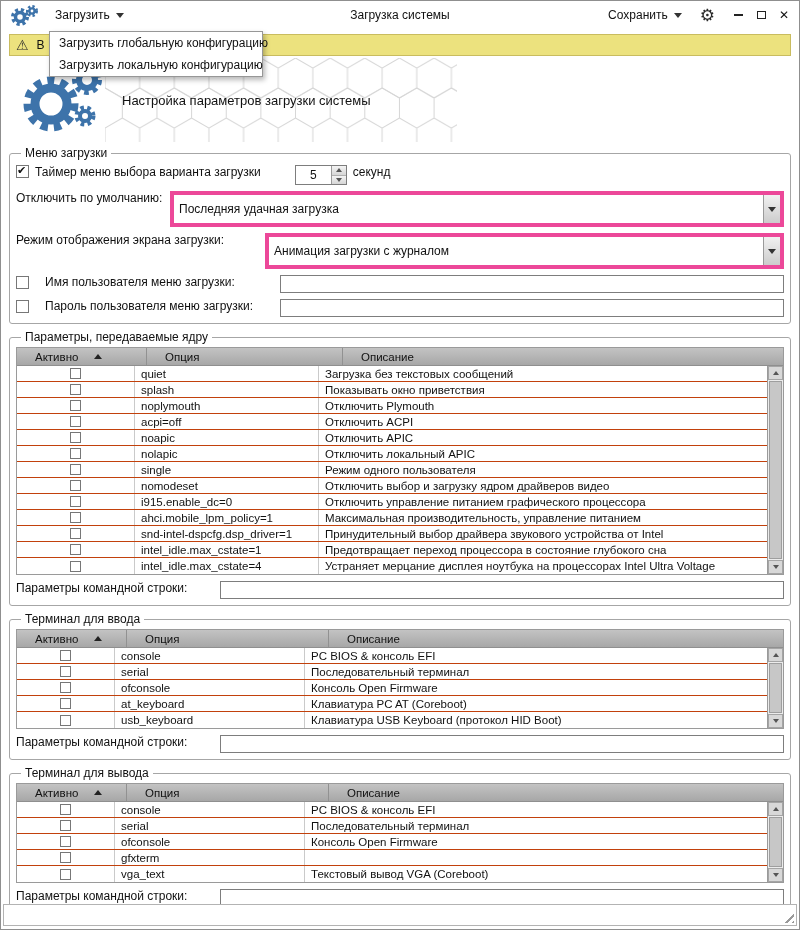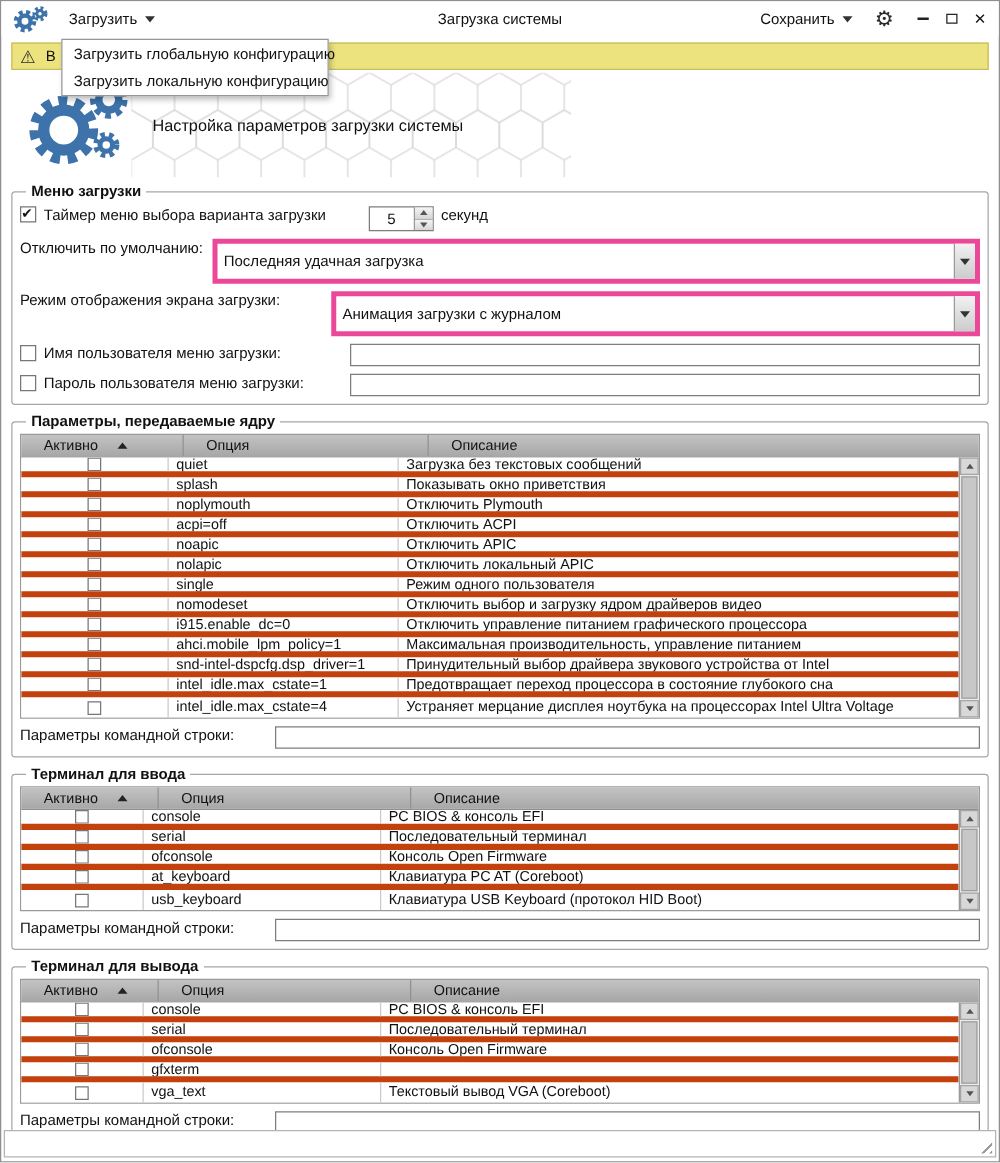--- a/index.html
+++ b/index.html
@@ -34,29 +34,29 @@
   .menu-item { height:22px; display:flex; align-items:center; padding:0 9px; white-space:nowrap; }
 
   
   .header { position:relative; height:80px; margin-top:4px; }
   .hex-svg { position:absolute; left:104px; top:-2px; }
   .logo-svg { position:absolute; left:14px; top:2px; }
   .header-title { position:absolute; left:121px; top:33px; font-size:13px; z-index:1; }
 
   
   fieldset { margin:6px 8px 0; border:1px solid #a6a6a6; border-radius:3px; padding:3px 6px 6px; background:#fff; }
-  legend { padding:0 4px; margin-left:5px;font-weight:bold; }
+  legend { padding:0 4px; margin-left:5px; }
 
   .form-row { display:flex; align-items:flex-start; gap:6px; margin-top:6px; }
   .form-row.first { margin-top:2px; }
   .checkbox { width:13px; height:13px; border:1px solid #777; background:#fff; position:relative; flex:none; }
   .checkbox.checked::after { content:"\2714"; position:absolute; left:0px; top:-2px; font-size:11px; color:#111; }
   .lbl-default { width:148px; flex:none; }
   .lbl-mode { width:243px; flex:none; }
-  .cbgroup { display:flex; align-items:center; gap:6px; width:258px; flex:none; }
+  .cbgroup { display:flex; align-items:center; gap:16px; width:258px; flex:none; }
   .lbl-cmd { width:198px; flex:none; }
 
   .spinbox { width:52px; height:20px; border:1px solid #7d7d7d; display:flex; margin-left:28px; flex:none; background:#fff; }
   .spin-val { flex:1; text-align:center; line-height:18px; }
   .spin-btns { width:15px; border-left:1px solid #9a9a9a; display:flex; flex-direction:column; }
   .spin-btn { flex:1; background:linear-gradient(#f4f4f4,#d6d6d6); display:flex; align-items:center; justify-content:center; }
   .spin-btn + .spin-btn { border-top:1px solid #b0b0b0; }
 
   .combo { height:36px; border:4px solid #ec4899; display:flex; align-items:stretch; flex:1; background:#fff; }
   .combo-text { flex:1; padding:0 5px; display:flex; align-items:center; white-space:nowrap; overflow:hidden; }
@@ -64,21 +64,21 @@
 
   .text-input { flex:1; height:18px; border:1px solid #7d7d7d; background:#fff; font:inherit; padding:0 4px; outline:none; }
 
   
   .grid { border:1px solid #9a9a9a; background:#fff; }
   .grid-head { display:flex; height:18px; background:linear-gradient(#c3c3c3,#a7a7a7); border-bottom:1px solid #8f8f8f; }
   .gh { display:flex; align-items:center; padding:0 6px; border-right:1px solid #919191; font-size:11.5px; flex:none;margin-left:12px; }
   .gh.c3 { flex:1; border-right:none; }
   .grid-body { display:flex; }
   .rows { flex:1; overflow:hidden; }
-  .tr { display:flex; height:16px; border-bottom:5px solid #c2410c; background:#fff; }
+  .tr { display:flex; height:16px; border-bottom:1px solid #c2410c; background:#fff; }
   .rows .tr:last-child { border-bottom:none; }
   .td { display:flex; align-items:center; padding:0 6px; border-right:1px solid #cacaca; font-size:11.5px; white-space:nowrap; overflow:hidden; flex:none; }
   .td.c3 { flex:1; border-right:none; }
   .td.active { justify-content:center; }
   .td .checkbox { width:11px; height:11px; }
   .t1 .c1 { width:118px; } .t1 .c2 { width:184px; }
   .t23 .c1 { width:98px; } .t23 .c2 { width:190px; }
   .t1 .rows { height:208px; } .t23 .rows { height:80px; }
 
   .scrollbar { width:16px; display:flex; flex-direction:column; background:#ececec; border-left:1px solid #9a9a9a; }

